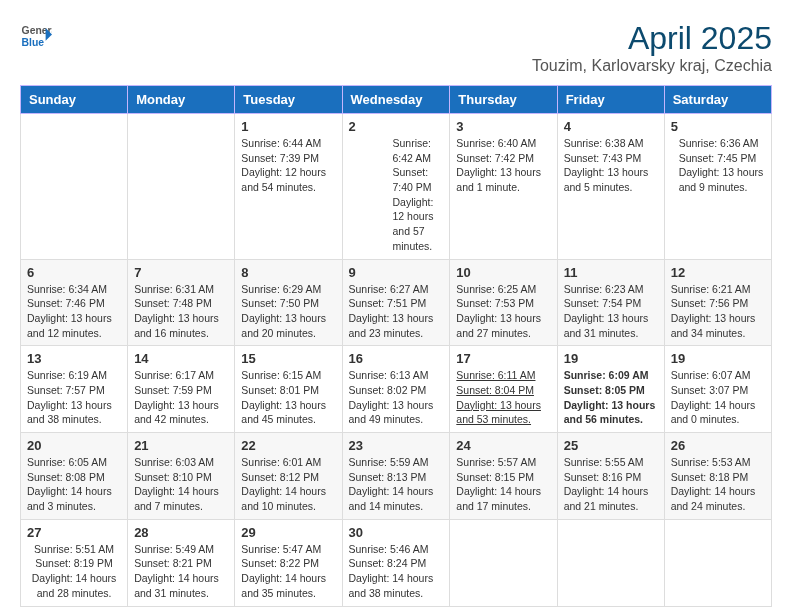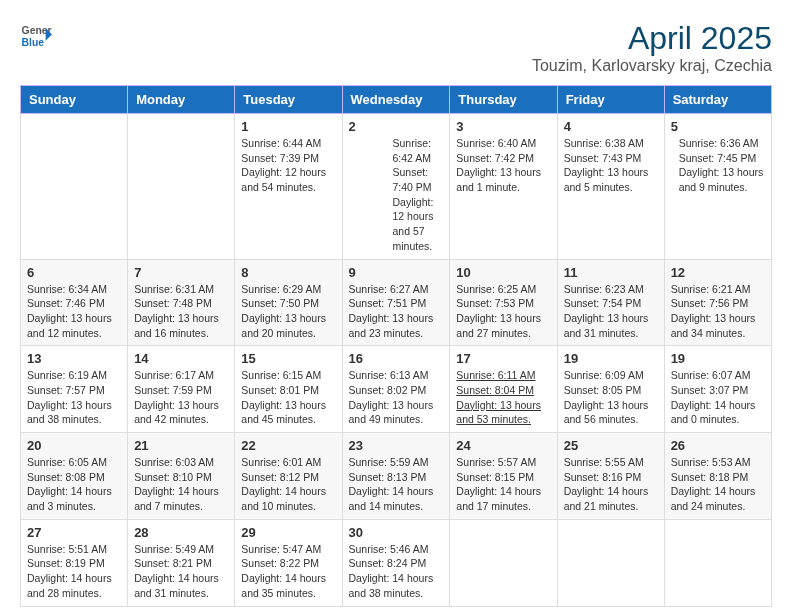--- a/index.html
+++ b/index.html
@@ -213,21 +213,21 @@
 Daylight: 13 hours and 49 minutes.</div>
         </td>
         <td>
           <div class="day-number">17</div>
           <div class="day-info" style="white-space: pre-line; text-decoration: underline;">Sunrise: 6:11 AM
 Sunset: 8:04 PM
 Daylight: 13 hours and 53 minutes.</div>
         </td>
         <td>
           <div class="day-number">19</div>
-          <div class="day-info" style="white-space: pre-line;">Sunrise: 6:09 AM
+          <div class="day-info" style="white-space: pre-line; font-weight: bold;">Sunrise: 6:09 AM
 Sunset: 8:05 PM
 Daylight: 13 hours and 56 minutes.</div>
         </td>
         <td>
           <div class="day-number">19</div>
           <div class="day-info" style="white-space: pre-line;">Sunrise: 6:07 AM
 Sunset: 3:07 PM
 Daylight: 14 hours and 0 minutes.</div>
         </td>
       </tr>
@@ -271,21 +271,21 @@
         <td>
           <div class="day-number">26</div>
           <div class="day-info" style="white-space: pre-line;">Sunrise: 5:53 AM
 Sunset: 8:18 PM
 Daylight: 14 hours and 24 minutes.</div>
         </td>
       </tr>
       <tr class="week-row-odd">
         <td>
           <div class="day-number">27</div>
-          <div class="day-info" style="white-space: pre-line;">Sunrise: 5:51 AM
+          <div class="day-info" style="white-space: pre-line; text-align: center;">Sunrise: 5:51 AM
 Sunset: 8:19 PM
 Daylight: 14 hours and 28 minutes.</div>
         </td>
         <td>
           <div class="day-number">28</div>
           <div class="day-info" style="white-space: pre-line;">Sunrise: 5:49 AM
 Sunset: 8:21 PM
 Daylight: 14 hours and 31 minutes.</div>
         </td>
         <td>

